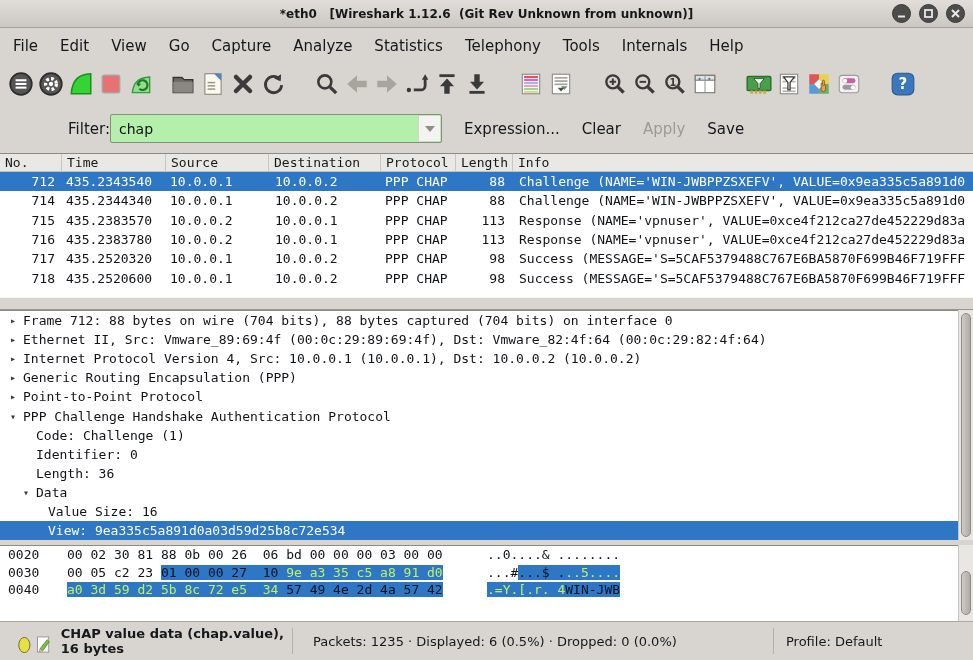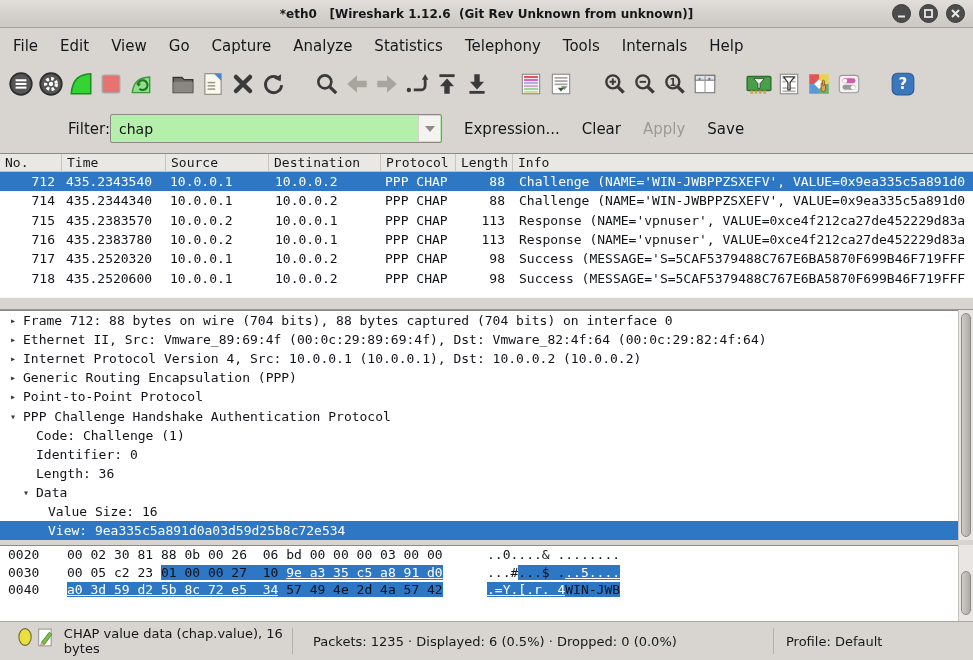--- a/index.html
+++ b/index.html
@@ -83,26 +83,26 @@
     background:linear-gradient(90deg,#cfccc8,#aeaba6); border:1px solid #8e8a85; }
 
   
   .hex-pane { position:absolute; top:545px; left:0; right:15px; height:76px; background:#fff;
     border-top:1px solid #8e8a85; overflow:hidden; font-family:"DejaVu Sans Mono",monospace; font-size:13px; }
   .hrow { height:17.6px; display:flex; align-items:center; white-space:pre; color:#101318;gap:14px; }
   .h-off { width:37px; margin-left:8px; flex:none; }
   .h-hex { width:398px; margin-left:8px; flex:none; }
   .h-ascii { margin-left:8px; flex:none; }
   .sg-ctx { background:#2d77c4; color:#0a1220; }
-  .sg-sel { background:#2d77c4; color:#ffffff;text-decoration:underline; }
+  .sg-sel { background:#2d77c4; color:#bef264; }
 
   
   .statusbar { position:absolute; top:621px; left:0; right:0; height:39px; background:#d8d5d1;
     border-top:1px solid #a9a5a0; display:flex; align-items:center; font-size:13px; color:#15181b; }
-  .sb-left { width:292px; display:flex; align-items:flex-start; padding-left:18px; flex:none; }
+  .sb-left { width:292px; display:flex; align-items:flex-end; padding-left:18px; flex:none;font-weight:bold; }
   .sb-mid { width:480px; padding-left:20px; flex:none; }
   .sb-right { flex:1; padding-left:12px; }
   .sb-div { width:1px; height:26px; background:#b3afaa; flex:none; }
   .sb-text { margin-left:10px; }
 </style>
 </head>
 <body>
 
 <div id="app">
 

